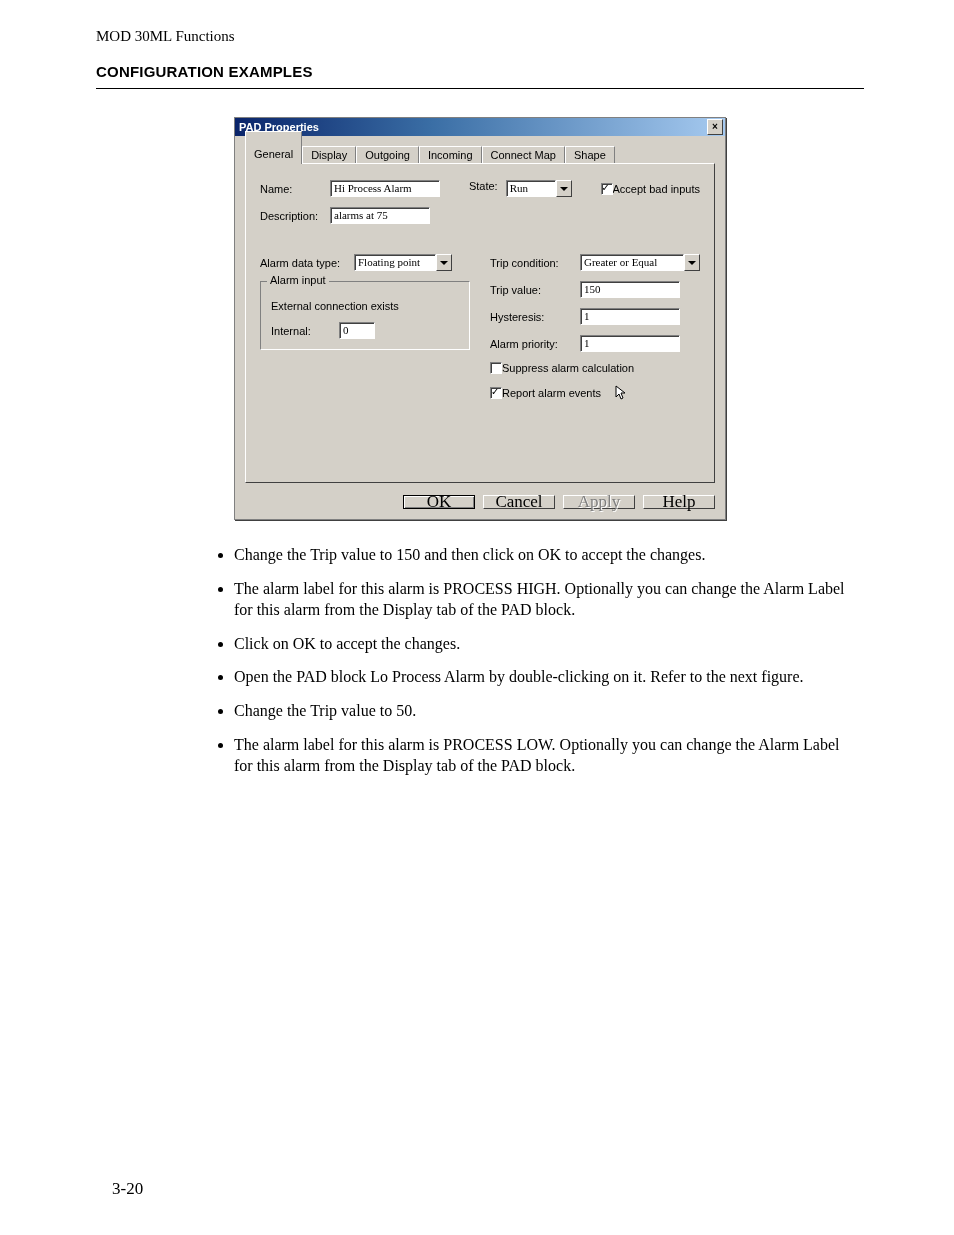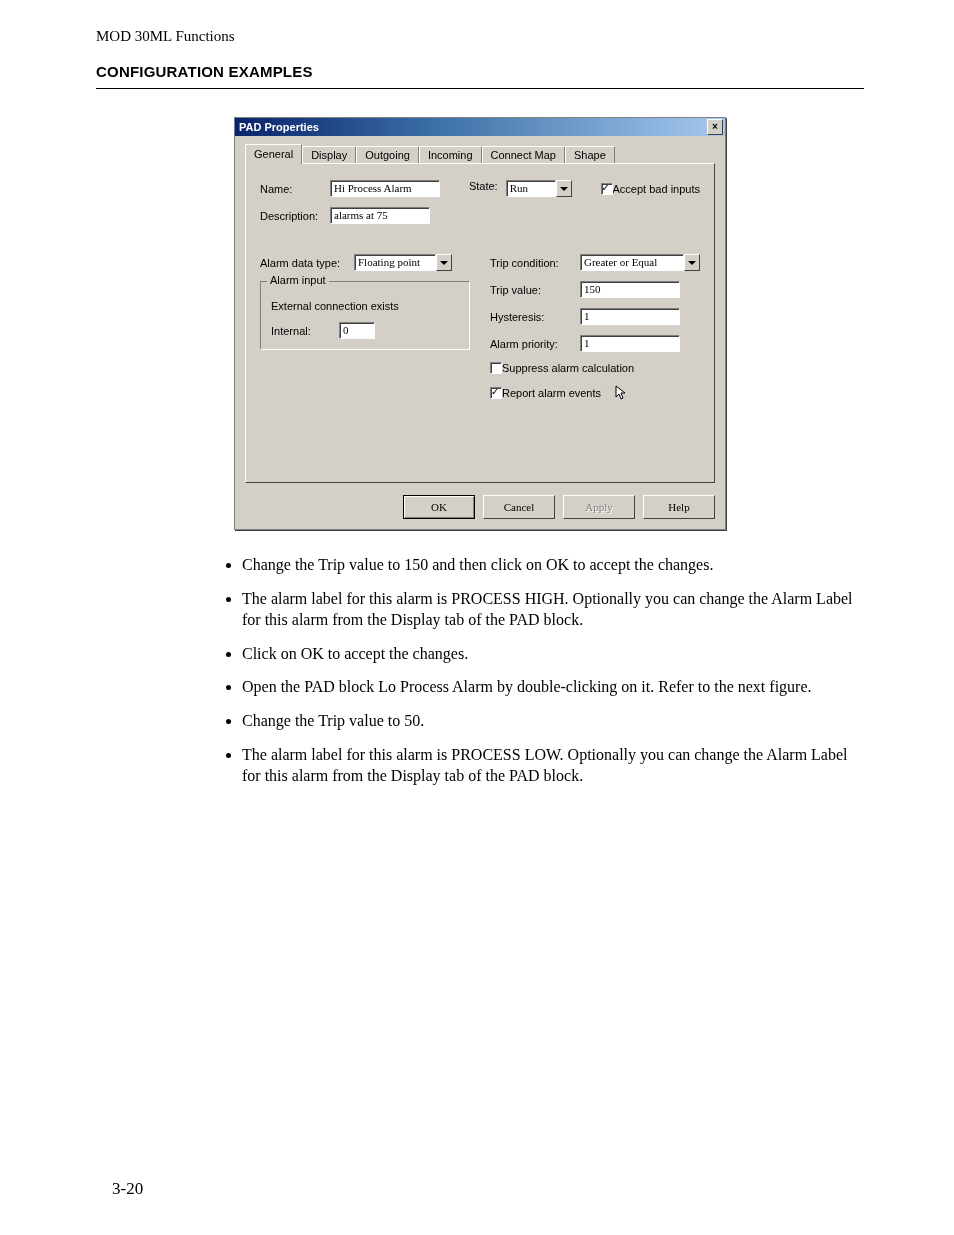--- a/index.html
+++ b/index.html
@@ -9,49 +9,49 @@
   .rule{border:none;border-top:1.4px solid #000;margin:8px 0 28px 0}
   .figure-wrap{width:100%;text-align:center}
   .dlg{width:490px;margin:0 auto 24px auto;text-align:left;font-family:"Microsoft Sans Serif","Segoe UI",Tahoma,sans-serif;font-size:11px;color:#000;background:#D4D0C8;border:1px solid #808080;box-shadow:1px 1px 0 #404040}
   .titlebar{height:18px;display:flex;align-items:center;justify-content:space-between;background:linear-gradient(to right,#0A246A 0%,#3A6EA5 40%,#A6CAF0 100%);color:#fff;font-weight:bold;padding:0 2px 0 4px}
   .titlebar .closebtn{width:14px;height:14px;background:#D4D0C8;border:1px solid #fff;border-right-color:#404040;border-bottom-color:#404040;color:#000;display:flex;align-items:center;justify-content:center;font-family:Arial;font-size:10px;font-weight:bold;line-height:1}
   .dlg-body{padding:8px 10px 10px 10px}
   
   .tabs{display:flex;align-items:flex-end;position:relative;height:20px}
   .tab{padding:2px 8px 3px 8px;border:1px solid #808080;border-bottom:none;border-left-color:#fff;border-top-color:#fff;background:#D4D0C8;position:relative}
   .tab+.tab{margin-left:0}
-  .tab.active{margin-top:-2px;padding-top:3px;padding-bottom:4px;z-index:2}
+  .tab.active{margin-top:-2px;padding-top:16px;padding-bottom:4px;z-index:2}
   .tabpanel{border:1px solid #808080;border-left-color:#fff;border-top-color:#fff;border-right-color:#404040;border-bottom-color:#404040;padding:16px 14px 22px 14px;margin-top:-1px;height:320px;box-sizing:border-box;position:relative}
   
   .field{display:inline-block;background:#fff;border:1px solid #808080;border-right-color:#fff;border-bottom-color:#fff;box-shadow:inset 1px 1px 0 #404040;height:17px;box-sizing:border-box;padding:1px 3px 0 3px;font-family:"Microsoft Sans Serif",Tahoma;font-size:11px;color:#000}
   .combo{position:relative;display:inline-flex;align-items:stretch}
   .combo .field{padding-right:0}
   .combo-btn{width:16px;height:17px;box-sizing:border-box;background:#D4D0C8;border:1px solid #fff;border-right-color:#404040;border-bottom-color:#404040;display:flex;align-items:center;justify-content:center}
   .combo-btn .tri{width:0;height:0;border-left:4px solid transparent;border-right:4px solid transparent;border-top:4px solid #000}
   label.chk{display:inline-flex;align-items:center;}
   .chkbox{width:12px;height:12px;background:#fff;border:1px solid #808080;border-right-color:#fff;border-bottom-color:#fff;box-shadow:inset 1px 1px 0 #404040;box-sizing:border-box;position:relative}
   .chkbox.checked::after{content:"✓";position:absolute;left:0;top:-2px;font-size:10px;font-family:Arial;color:#000}
   .groupbox{position:relative;border:1px solid #808080;border-right-color:#fff;border-bottom-color:#fff;padding:18px 10px 10px 10px}
   .groupbox .legend{position:absolute;top:-8px;left:6px;background:#D4D0C8;padding:0 3px}
   .row{display:flex;align-items:center;gap:8px;margin-bottom:10px}
   .lbl{min-width:62px}
   .lbl2{min-width:86px}
   .lbl3{min-width:82px}
   
   .actions{display:flex;justify-content:flex-end;gap:8px;margin-top:12px}
-  .btn{width:72px;height:24px;box-sizing:border-box;background:#D4D0C8;border:1px solid #fff;border-right-color:#404040;border-bottom-color:#404040;display:inline-flex;align-items:center;justify-content:center;font-family:"Microsoft Sans Serif",Tahoma;font-size:11px;color:#000}
+  .btn{width:72px;height:14px;box-sizing:border-box;background:#D4D0C8;border:1px solid #fff;border-right-color:#404040;border-bottom-color:#404040;display:inline-flex;align-items:center;justify-content:center;font-family:"Microsoft Sans Serif",Tahoma;font-size:17px;color:#000}
   .btn.default{border:1px solid #000;box-shadow:inset 1px 1px 0 #fff, inset -1px -1px 0 #808080}
   .btn.disabled{color:#808080;text-shadow:1px 1px 0 #fff}
   
   .cursor{display:inline-block;margin-left:6px;transform:translateY(1px)}
   
   .caption{text-align:center;font-style:italic;font-size:15px;margin:6px 0 14px 0}
   .caption .captlabel{font-style:italic}
   ul.body{list-style:disc;padding-left:130px;margin:0}
-  ul.body>li{font-size:16px;line-height:1.35;margin:0 0 12px 16px;padding-right:10px;text-align:left}
+  ul.body>li{font-size:16px;line-height:1.35;margin:0 0 12px 8px;padding-right:10px;text-align:left}
   .pagenum{position:absolute;left:112px;bottom:36px;font-size:17px}
   
   .cols{display:flex;gap:20px}
   .col-left{flex:0 0 210px}
   .col-right{flex:1}
 </style>
 </head>
 <body>
 
 <div class="page">

